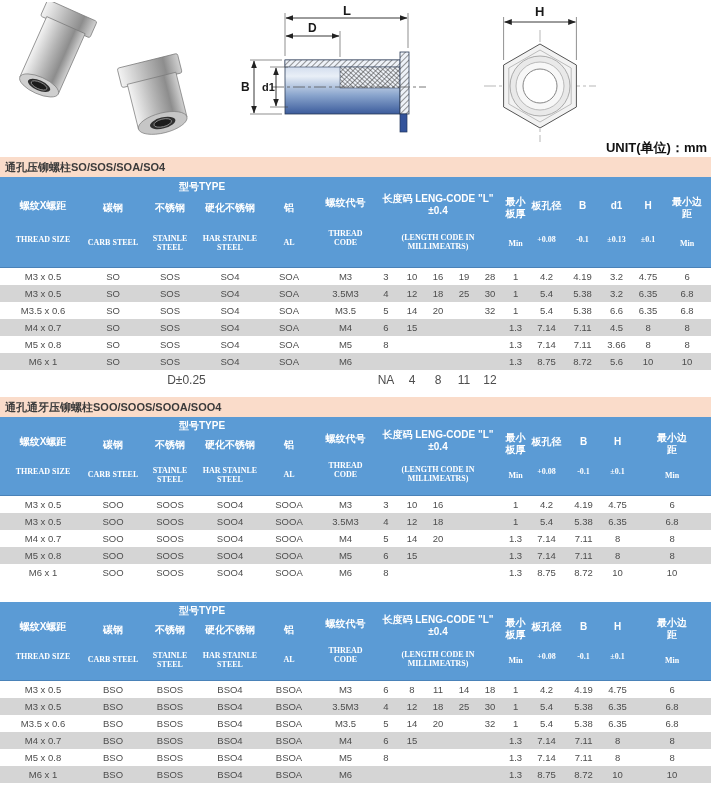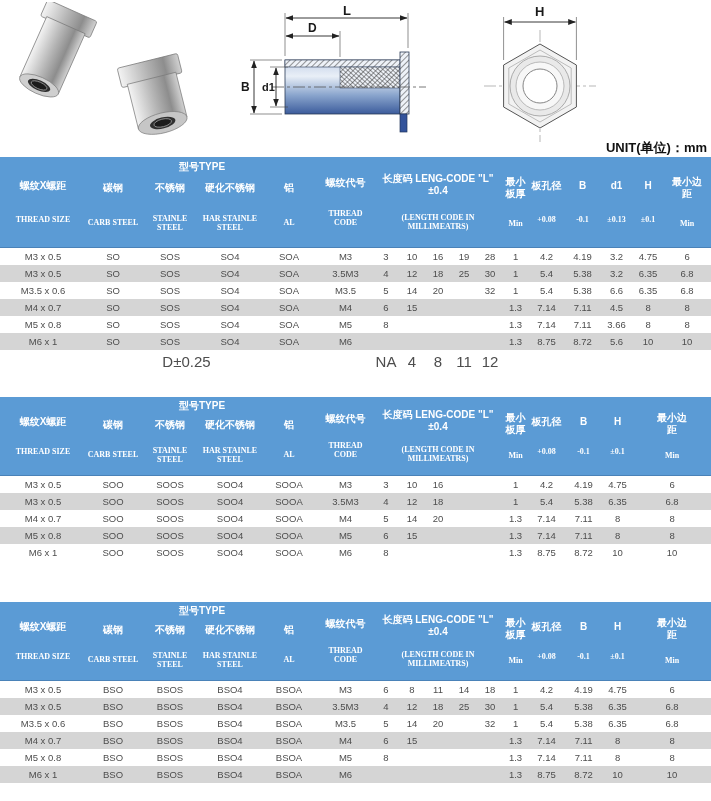--- a/index.html
+++ b/index.html
@@ -23,21 +23,21 @@
   thead{border-bottom:1px solid #4a82b8;}
   .zh{font-size:10px;line-height:1.25;}
   .en{font-family:"Liberation Serif",serif;font-size:8px;line-height:1.15;}
   .stack{display:flex;flex-direction:column;justify-content:space-evenly;align-items:center;width:100%;}
   .t1 .stack{height:90px;} .t23 .stack{height:78px;}
   .t1 tr.hr1 th{height:20px;} .t1 tr.hr2 th{height:22px;} .t1 tr.hr3 th{height:48px;}
   .t23 tr.hr1 th{height:18px;} .t23 tr.hr2 th{height:20px;} .t23 tr.hr3 th{height:40px;}
   tbody td{font-size:9.5px;color:#4d4d4d;text-align:center;height:17px;padding:0;
            white-space:nowrap;overflow:hidden;background:#fff;}
   tbody tr:nth-child(even) td{background:#d5d5d5;}
-  tfoot td{font-size:15px;color:#4d4d4d;text-align:center;height:21px;
+  tfoot td{font-size:12px;color:#4d4d4d;text-align:center;height:21px;
            vertical-align:top;padding-top:3px;background:#fff;}
   .narrow{display:inline-block;max-width:30px;}
 </style>
 </head>
 <body>
 
 <div class="page">
 
   <div class="figures">
 
@@ -135,20 +135,21 @@
       <line x1="45.6" y1="58" x2="45.6" y2="15" stroke="#444" stroke-width="0.6"></line>
       <line x1="118.4" y1="58" x2="118.4" y2="15" stroke="#444" stroke-width="0.6"></line>
       <line x1="46.6" y1="20" x2="117.4" y2="20" stroke="#222" stroke-width="0.9" marker-start="url(#ar2)" marker-end="url(#ar2)"></line>
       <text x="77" y="14" font-size="13" font-weight="bold" fill="#1a1a1a">H</text>
     </svg>
 
     <div class="unit-label">UNIT(单位)：mm</div>
   </div>
 
   <div class="tb tb-1">
+    <div class="title">通孔压铆螺柱SO/SOS/SOA/SO4</div>
     <table class="t1">
       <colgroup>
         <col style="width:86px">
           <col style="width:54px">
           <col style="width:60px">
           <col style="width:60px">
         <col style="width:58px">
           <col style="width:55px">
         <col style="width:26px">
           <col style="width:26px">
@@ -357,20 +358,21 @@
           <td>8</td>
           <td>11</td>
           <td>12</td>
           <td colspan="6"></td>
         </tr>
       </tfoot>
     </table>
   </div>
 
   <div class="tb tb-2">
+    <div class="title">通孔通牙压铆螺柱SOO/SOOS/SOOA/SOO4</div>
     <table class="t23">
       <colgroup>
         <col style="width:86px">
           <col style="width:54px">
           <col style="width:60px">
           <col style="width:60px">
         <col style="width:58px">
           <col style="width:55px">
         <col style="width:26px">
           <col style="width:26px">

